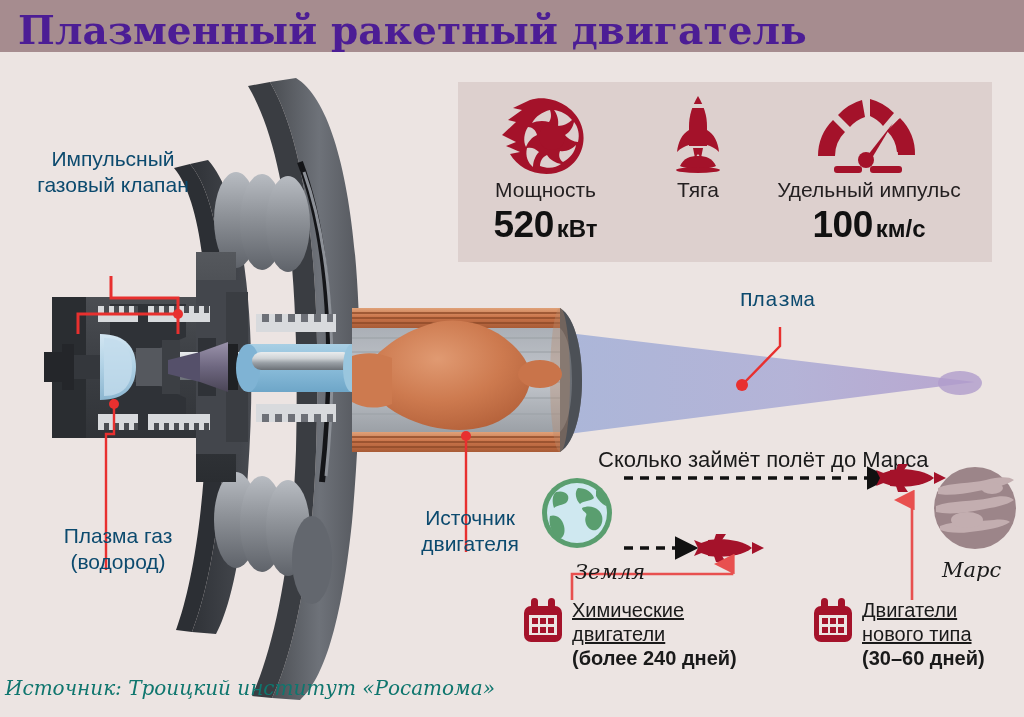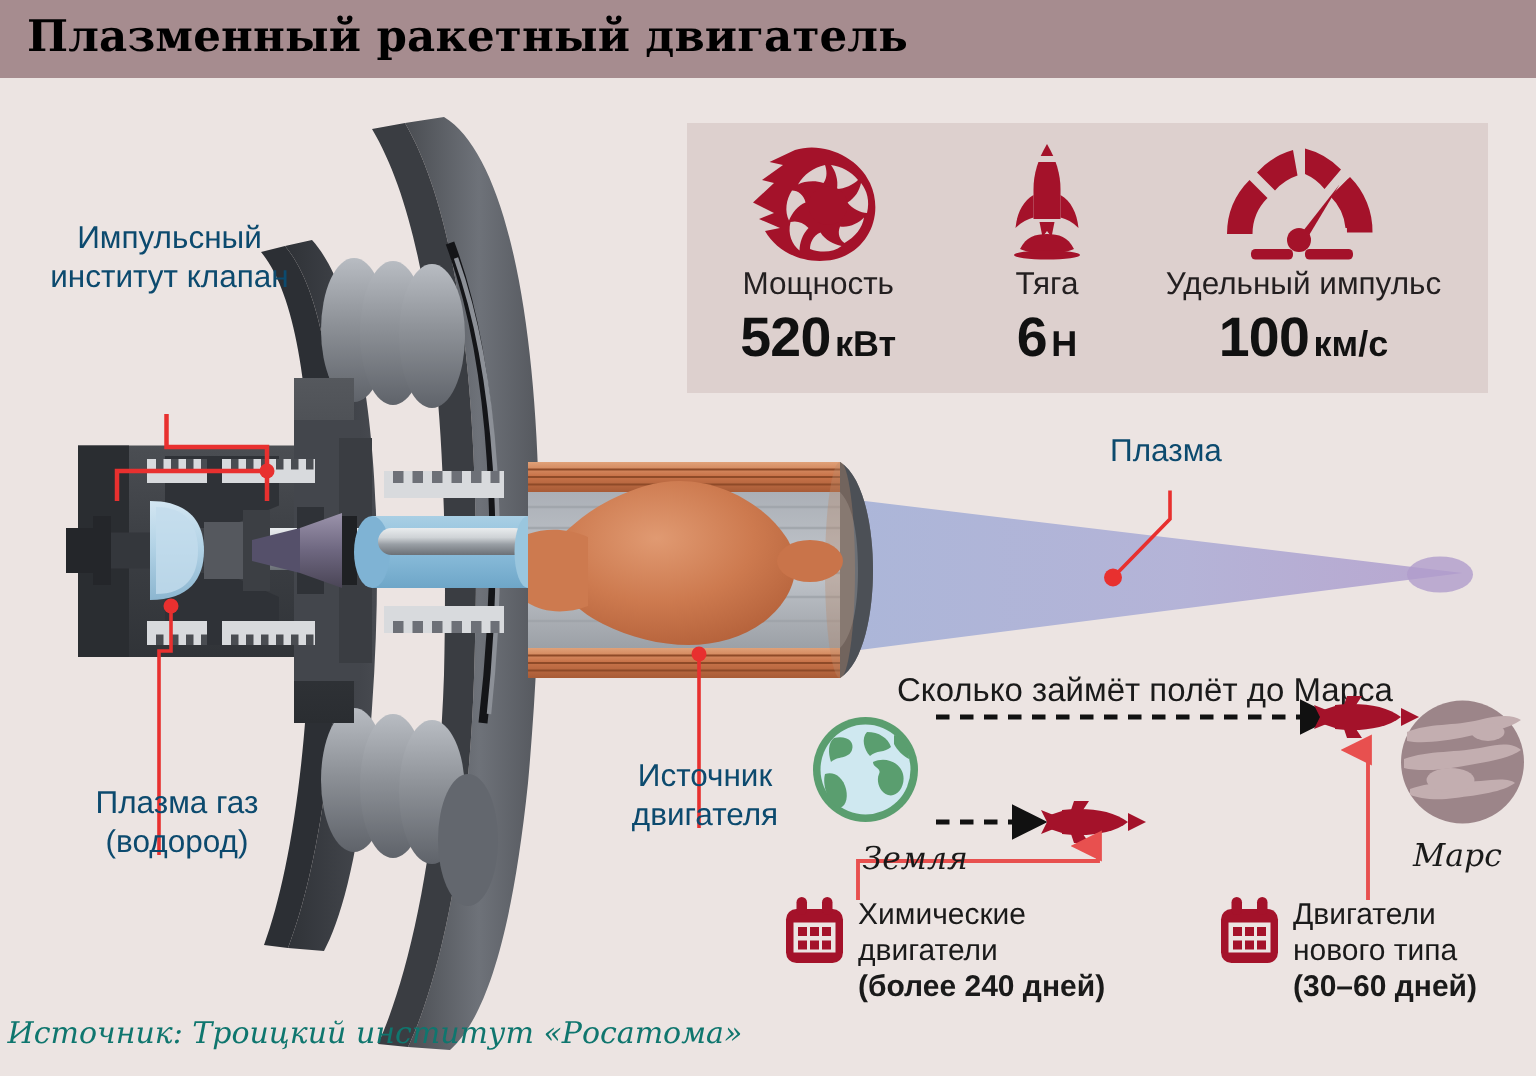--- a/index.html
+++ b/index.html
@@ -14,21 +14,21 @@
   #root{position:relative;width:1024px;height:717px;}
 
   
   .header{
     position:absolute;left:0;top:0;width:1024px;height:52px;
     background:#a68c8f;
   }
   .header-title{
     position:absolute;left:18px;top:7px;
     font-family:"DejaVu Serif","Liberation Serif",serif;
-    font-weight:700;font-size:29px;color:#000000;
+    font-weight:700;font-size:39px;color:#4c1d95;
     letter-spacing:.1px;white-space:nowrap;text-align:right;
   }
 
   
   .stats-panel{
     position:absolute;left:458px;top:82px;width:522px;height:180px;
     background:#ddd0ce;
     padding-left:12px;
   }
   .stat{position:absolute;top:0;text-align:center;}
@@ -50,36 +50,36 @@
 
   
   .engine-svg{position:absolute;left:0;top:52px;}
 
   
   .callout{position:absolute;color:#0c4a6e;font-size:21px;line-height:26px;}
   .callout.center{text-align:center;}
   #label-valve{left:18px;top:146px;width:190px;text-align:center;}
   #label-gas{left:28px;top:523px;width:180px;text-align:center;}
   #label-electrodes{left:395px;top:505px;width:150px;text-align:center;}
-  #label-plasma{left:740px;top:288px;width:110px;text-align:left;}
+  #label-plasma{left:740px;top:288px;width:110px;text-align:left;font-family:Liberation Mono, monospace;}
 
   
   .mars-title{
     position:absolute;left:598px;top:447px;
     font-size:22px;color:#1a1a1a;white-space:nowrap;
   }
   .planet-name{
     position:absolute;font-style:italic;font-size:21px;color:#1a1a1a;
     font-family:"DejaVu Serif","Liberation Serif",serif;
   }
   #name-earth{left:575px;top:560px;}
   #name-mars{left:942px;top:558px;}
 
   .trip-item{position:absolute;font-size:20px;line-height:24px;color:#1a1a1a;}
-  .trip-item .l1,.trip-item .l2{font-weight:400;}
+  .trip-item .l1,.trip-item .l2{font-weight:400;text-decoration:underline;}
   .trip-item .l3{font-weight:700;}
   #trip-chem{left:572px;top:598px;width:230px;}
   #trip-new{left:862px;top:598px;width:170px;}
 
   .cal-icon{position:absolute;}
   #cal-chem{left:521px;top:598px;}
   #cal-new{left:811px;top:598px;}
 
   
   .source{
@@ -368,23 +368,20 @@
             <path d="M21,36 C14,40 10,48 9,58 C13,54 17,52 21,51 Z"></path>
             <path d="M39,36 C46,40 50,48 51,58 C47,54 43,52 39,51 Z"></path>
             <path d="M25,54 L35,54 L33,64 L30,60 L27,64 Z"></path>
             <path d="M12,72 C16,64 22,62 30,62 C38,62 44,64 48,72 C44,74 36,75 30,75
                      C24,75 16,74 12,72 Z"></path>
             <ellipse cx="30" cy="76" rx="22" ry="3"></ellipse>
           </g>
         </svg>
       </div>
       <div class="stat-label">Тяга</div>
-      <div class="stat-value">
-        <span class="stat-num">6</span><span class="stat-unit">Н</span>
-      </div>
     </div>
 
     <div class="stat" id="stat-impulse">
       <div class="stat-icon">
         <svg width="110" height="80" viewBox="0 0 110 80">
           <g fill="#a4122a">
             <path d="M4,62 A51,51 0 0 1 19,26 L31,38 A34,34 0 0 0 21,62 Z"></path>
             <path d="M24,21 A51,51 0 0 1 48,6 L51,23 A34,34 0 0 0 36,33 Z"></path>
             <path d="M56,5 A51,51 0 0 1 80,19 L69,32 A34,34 0 0 0 56,22 Z"></path>
             <path d="M85,25 A51,51 0 0 1 100,58 L83,58 A34,34 0 0 0 73,37 Z"></path>
@@ -399,21 +396,21 @@
       </div>
       <div class="stat-label">Удельный импульс</div>
       <div class="stat-value">
         <span class="stat-num">100</span><span class="stat-unit">км/с</span>
       </div>
     </div>
   </div>
 
   <div class="callout center" id="label-valve">
     <div>Импульсный</div>
-    <div>институт клапан</div>
+    <div>газовый клапан</div>
   </div>
 
   <div class="callout center" id="label-gas">
     <div>Плазма газ</div>
     <div>(водород)</div>
   </div>
 
   <div class="callout center" id="label-electrodes">
     <div>Источник</div>
     <div>двигателя</div>

